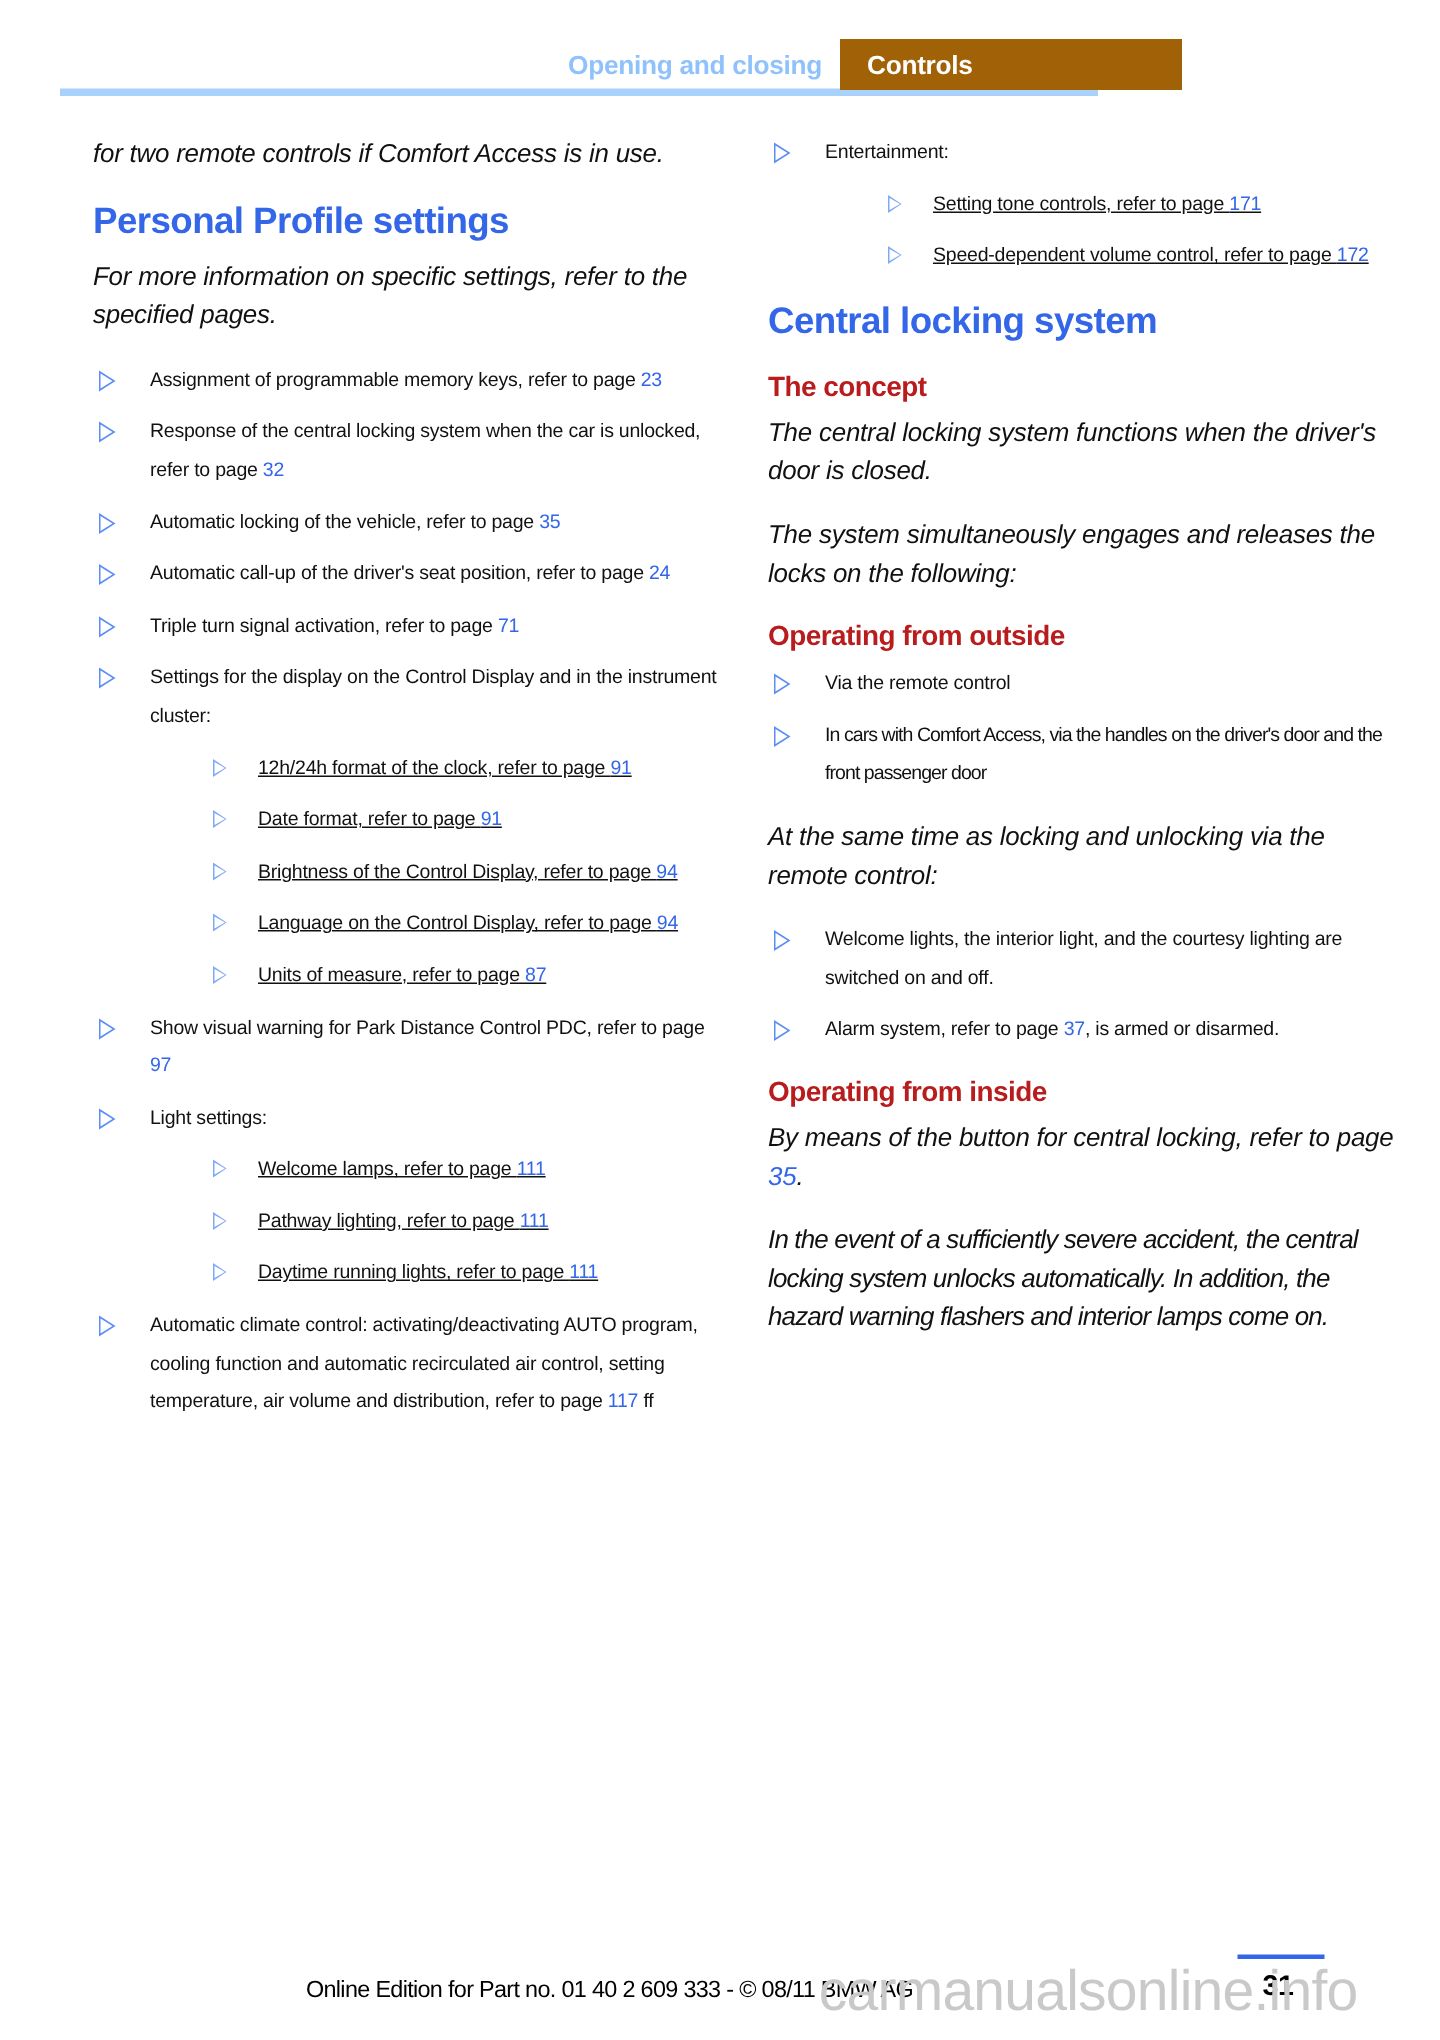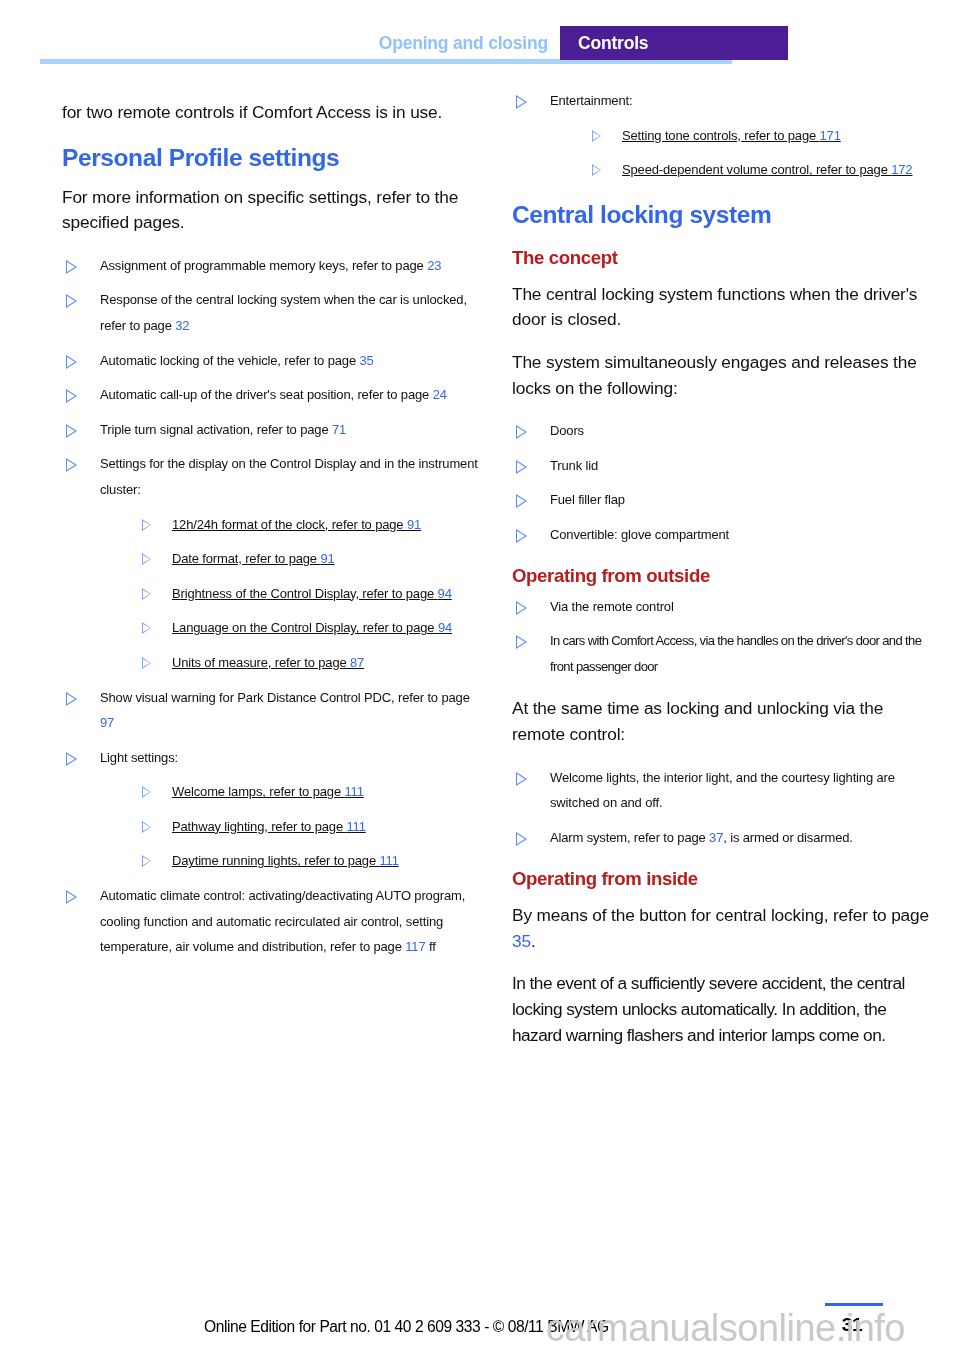--- a/index.html
+++ b/index.html
@@ -15,21 +15,21 @@
 
   
   #page-header {
     position: absolute;
     left: 0; top: 0; width: 788px; height: 68px;
   }
   .hdr-tab-right {
     position: absolute;
     right: 0; top: 26px;
     height: 34px;
-    background: #4c1d95;
+    background: #a16207;
     color: #ffffff;
     font-size: 17.5px;
     font-weight: bold;
     line-height: 34px;
     padding: 0 0 0 18px;
     width: 228px;
     letter-spacing: -0.2px;
   }
   .hdr-chapter {
     position: absolute;
@@ -53,25 +53,26 @@
   .col {
     position: absolute;
     top: 88px;
     width: 422px;
   }
   #col-left  { left: 62px; }
   #col-right { left: 512px; }
 
   
   p.body {
-    margin: 12px 0 17px 0;
+    margin: 2px 0 17px 0;
     font-size: 17.3px;
     line-height: 25.6px;
     color: #111111;
     letter-spacing: -0.15px;
+    font-style: italic;
   }
   p.body.tight { letter-spacing: -0.55px; }
   p.body.last { margin-bottom: 0; }
 
   h2.section {
     margin: 14px 0 9px 0;
     font-size: 24.5px;
     font-weight: bold;
     color: #3367E8;
     letter-spacing: -0.4px;
@@ -312,38 +313,20 @@
     </li>
   </ul>
 
   <h2 class="section">Central locking system</h2>
 
   <h3 class="sub">The concept</h3>
 
   <p class="body">The central locking system functions when the driver's door is closed.</p>
   <p class="body">The system simultaneously engages and releases the locks on the following:</p>
 
-  <ul class="blist">
-    <li class="bullet">
-      <span class="tri"></span>
-      <span>Doors</span>
-    </li>
-    <li class="bullet">
-      <span class="tri"></span>
-      <span>Trunk lid</span>
-    </li>
-    <li class="bullet">
-      <span class="tri"></span>
-      <span>Fuel filler flap</span>
-    </li>
-    <li class="bullet">
-      <span class="tri"></span>
-      <span>Convertible: glove compartment</span>
-    </li>
-  </ul>
 
   <h3 class="sub">Operating from outside</h3>
 
   <ul class="blist gap-after">
     <li class="bullet">
       <span class="tri"></span>
       <span>Via the remote control</span>
     </li>
     <li class="bullet tight">
       <span class="tri"></span>

